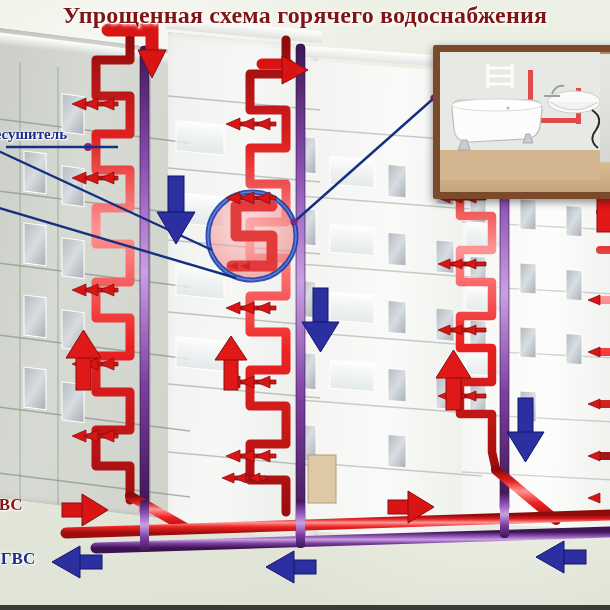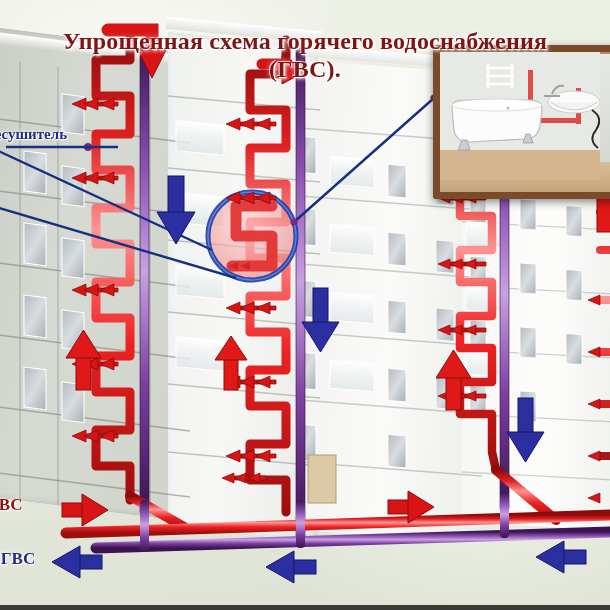--- a/index.html
+++ b/index.html
@@ -45,21 +45,21 @@
     transform:skewY(3.2deg);transform-origin:left top;
   }
   
   #roofA{left:-12px;top:44px;width:206px;height:12px;background:linear-gradient(180deg,#fff,#cfd3cb);transform:skewY(7.2deg);}
   #roofB{left:166px;top:24px;width:156px;height:12px;background:linear-gradient(180deg,#fff,#dfe2dc);transform:skewY(5.4deg);}
   #roofC{left:298px;top:52px;width:186px;height:11px;background:linear-gradient(180deg,#fff,#e2e5df);transform:skewY(4.2deg);}
   #roofD{left:460px;top:86px;width:164px;height:10px;background:linear-gradient(180deg,#fff,#e4e7e1);transform:skewY(3.2deg);}
 
   
   .lbl{position:absolute;white-space:nowrap;font-weight:bold;}
-  #titleBox{position:absolute;left:0;top:2px;width:610px;text-align:center;margin-top:26px;}
+  #titleBox{position:absolute;left:0;top:2px;width:610px;text-align:center;}
   #title1,#title2{
     font-family:"Liberation Serif", serif;font-weight:bold;
     color:#7e1414;letter-spacing:.2px;
     text-shadow:
       1px 1px 0 #fff, -1px -1px 0 rgba(255,255,255,.75),
       2px 2px 3px rgba(255,255,255,.9), 0 0 6px rgba(255,255,255,.8);
   }
   #title1{font-size:24px;line-height:27px;}
   #title2{font-size:24px;line-height:28px;}
 
@@ -482,20 +482,19 @@
         <path d="M22 88 l-4 10 h12 l-3 -10 z"></path>
         <path d="M86 82 l-3 9 h10 l-3 -9 z"></path>
       </g>
 
       <path d="M152 58 q12 8 4 20 q-8 10 2 18" fill="none" stroke="#2a2a2a" stroke-width="2"></path>
     </svg>
   </div>
 
   <div id="titleBox">
     <div id="title1">Упрощенная схема горячего водоснабжения</div>
-    <div id="title2">(ГВС).</div>
   </div>
 
   <div class="lbl" id="lblTowel">цесушитель</div>
   <div class="lbl" id="lblSupply">ГВС</div>
   <div class="lbl" id="lblReturn">а ГВС</div>
 
 </div>
 
 </body></html>

